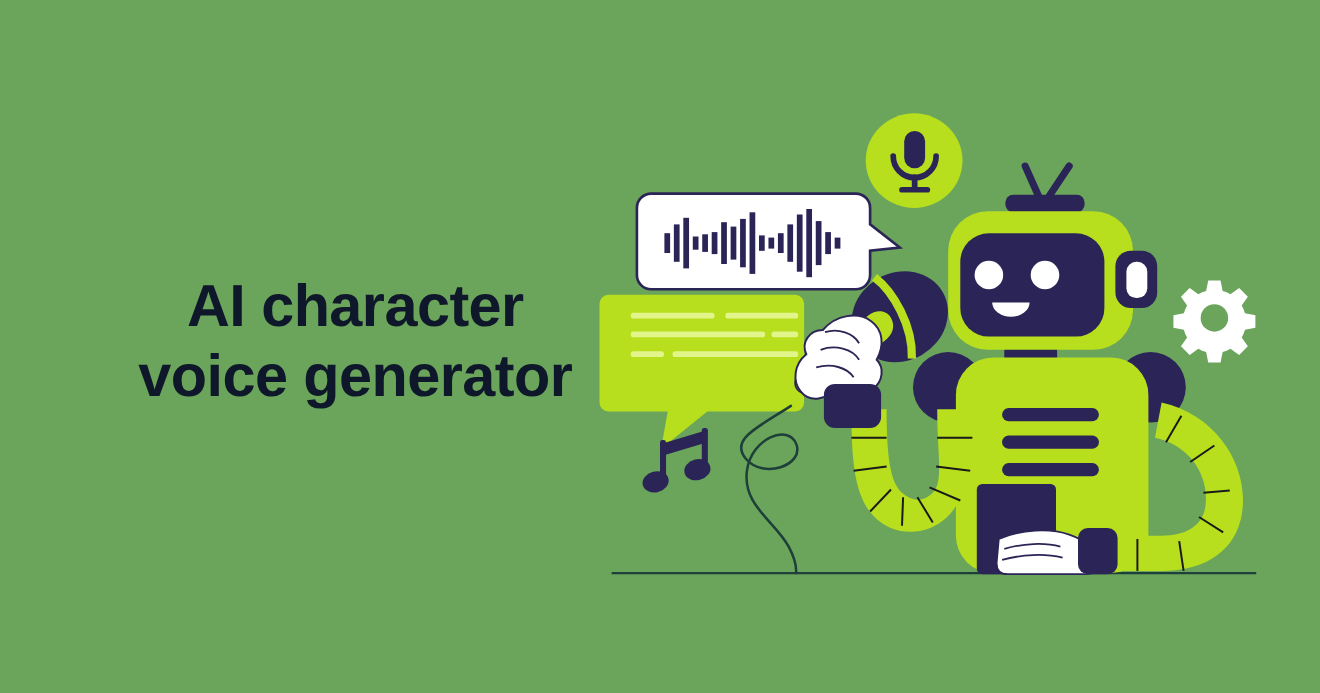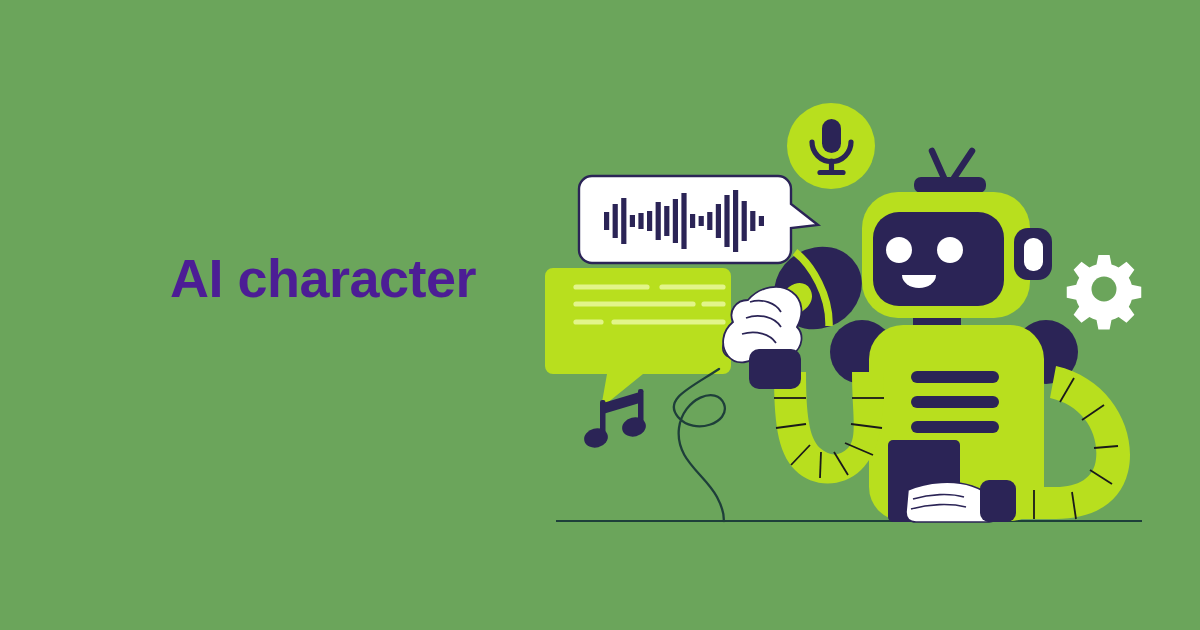--- a/index.html
+++ b/index.html
@@ -19,21 +19,21 @@
     overflow: hidden;
   }
 
   
   #headline {
     position: absolute;
     left: 88px;
     top: 246px;
     width: 470px;
     text-align: center;
-    color: #4c1d95;
+    color: #0f172a;
     font-family: "Liberation Sans", sans-serif;
     font-weight: bold;
     font-size: 54px;
     line-height: 64px;
     letter-spacing: -0.5px;
   }
   #headline .ln { display: block; white-space: nowrap; }
 
   
   #illo {
@@ -45,20 +45,21 @@
   }
   #illo svg { display: block; }
 </style>
 </head>
 <body>
 
 <div id="banner">
 
   <div id="headline">
     <span class="ln">AI character</span>
+    <span class="ln">voice generator</span>
   </div>
 
   <div id="illo">
     <svg width="1200" height="630" viewBox="0 0 1200 630" xmlns="http://www.w3.org/2000/svg">
 
       <line x1="556" y1="521" x2="1142" y2="521" stroke="#1e3f3a" stroke-width="2.2"></line>
 
       <g>
         <ellipse cx="831" cy="146" rx="44" ry="43" fill="#b8df1e"></ellipse>
         <g fill="none" stroke="#2b2456">

